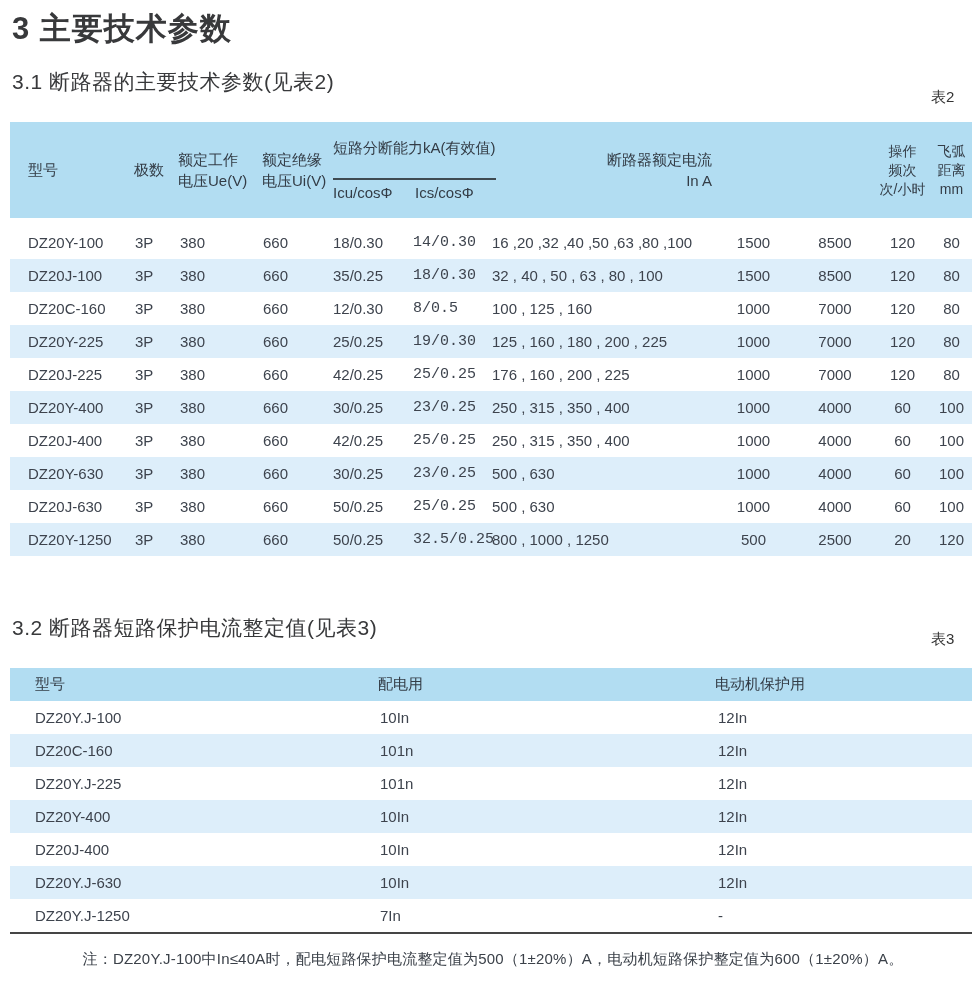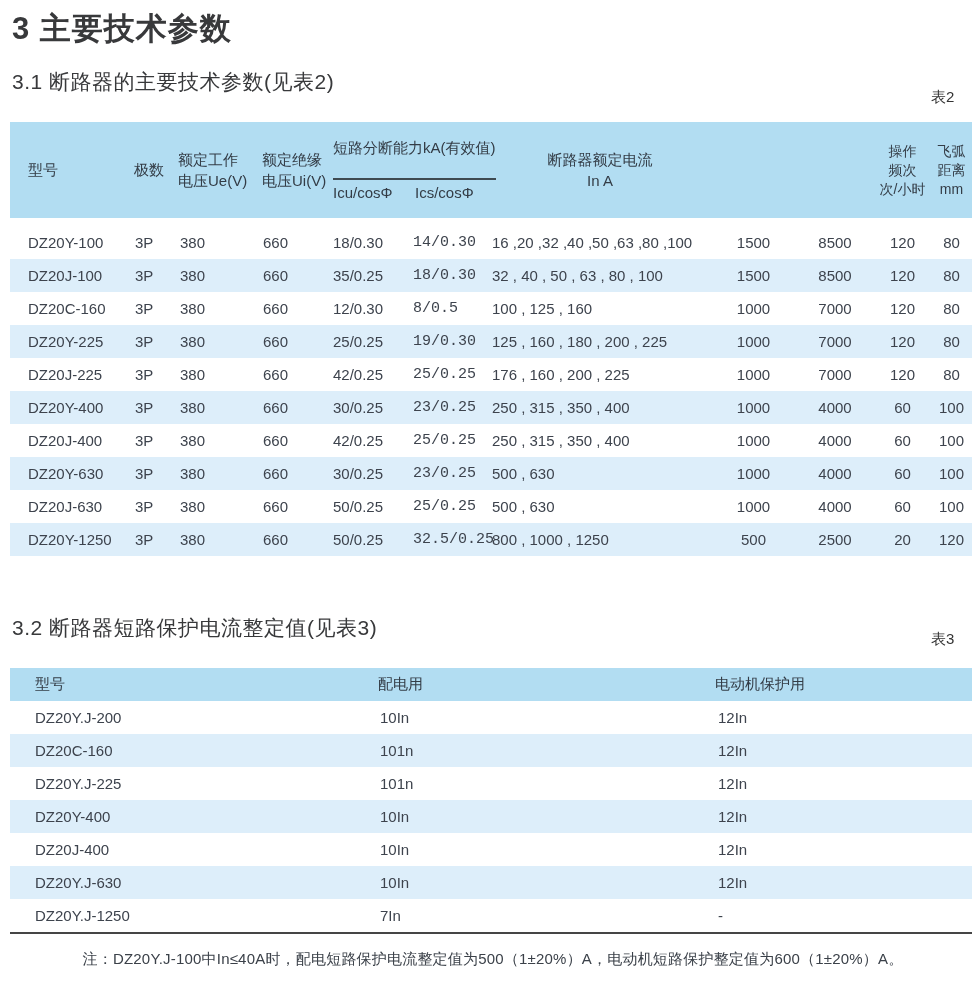--- a/index.html
+++ b/index.html
@@ -48,21 +48,21 @@
   }
   #t2-header .hcell{white-space:nowrap;}
   .h-model{grid-column:1;padding-left:18px;}
   .h-poles{grid-column:2;padding-left:4px;}
   .h-ue{grid-column:3;padding-left:6px;line-height:21px;}
   .h-ui{grid-column:4;padding-left:6px;line-height:21px;}
   .h-break{grid-column:5 / span 2;padding-left:5px;}
   .h-break .grp-label{display:inline-block;margin-left:0;border-bottom:2px solid var(--underline);padding-bottom:20px;white-space:nowrap;}
   .h-break .sub{display:flex;margin-top:4px;}
   .h-break .sub span:first-child{width:82px;}
-  .h-current{grid-column:7;text-align:center;line-height:21px;}
+  .h-current{grid-column:7;text-align:right;line-height:21px;}
   .h-cycles{grid-column:8 / span 2;text-align:center;}
   .h-cycles .grp-label{display:inline-block;border-bottom:2px solid var(--underline);padding-bottom:3px;white-space:nowrap;}
   .h-cycles .sub{display:flex;margin-top:4px;}
   .h-cycles .sub span{width:83px;text-align:center;}
   .h-cycles .sub span:last-child{width:80px;}
   .h-freq{grid-column:10;text-align:center;line-height:19px;font-size:14px;}
   .h-arc{grid-column:11;text-align:center;line-height:19px;font-size:14px;}
 
   #t2-body{position:absolute;left:10px;top:226px;}
   .t2-row{height:33px;align-items:center;font-size:15px;}
@@ -283,21 +283,21 @@
   <div class="tbl-label" id="table3-label">表3</div>
 
   <div class="t3-grid" id="t3-header">
     <div class="d1">型号</div>
     <div class="d2">配电用</div>
     <div class="d3">电动机保护用</div>
   </div>
 
   <div id="t3-body">
       <div class="t3-grid t3-row">
-        <div class="d1">DZ20Y.J-200</div>
+        <div class="d1">DZ20Y.J-100</div>
         <div class="d2">10In</div>
         <div class="d3">12In</div>
       </div>
       <div class="t3-grid t3-row">
         <div class="d1">DZ20C-160</div>
         <div class="d2">101n</div>
         <div class="d3">12In</div>
       </div>
       <div class="t3-grid t3-row">
         <div class="d1">DZ20Y.J-225</div>

